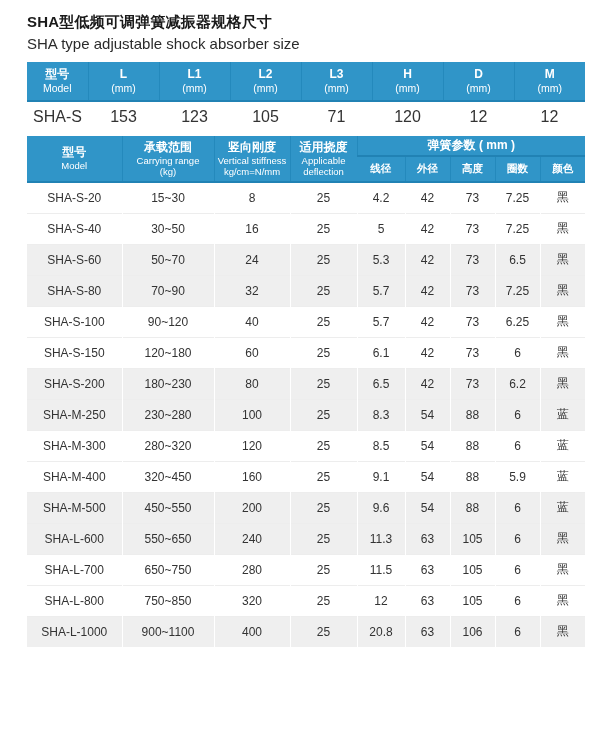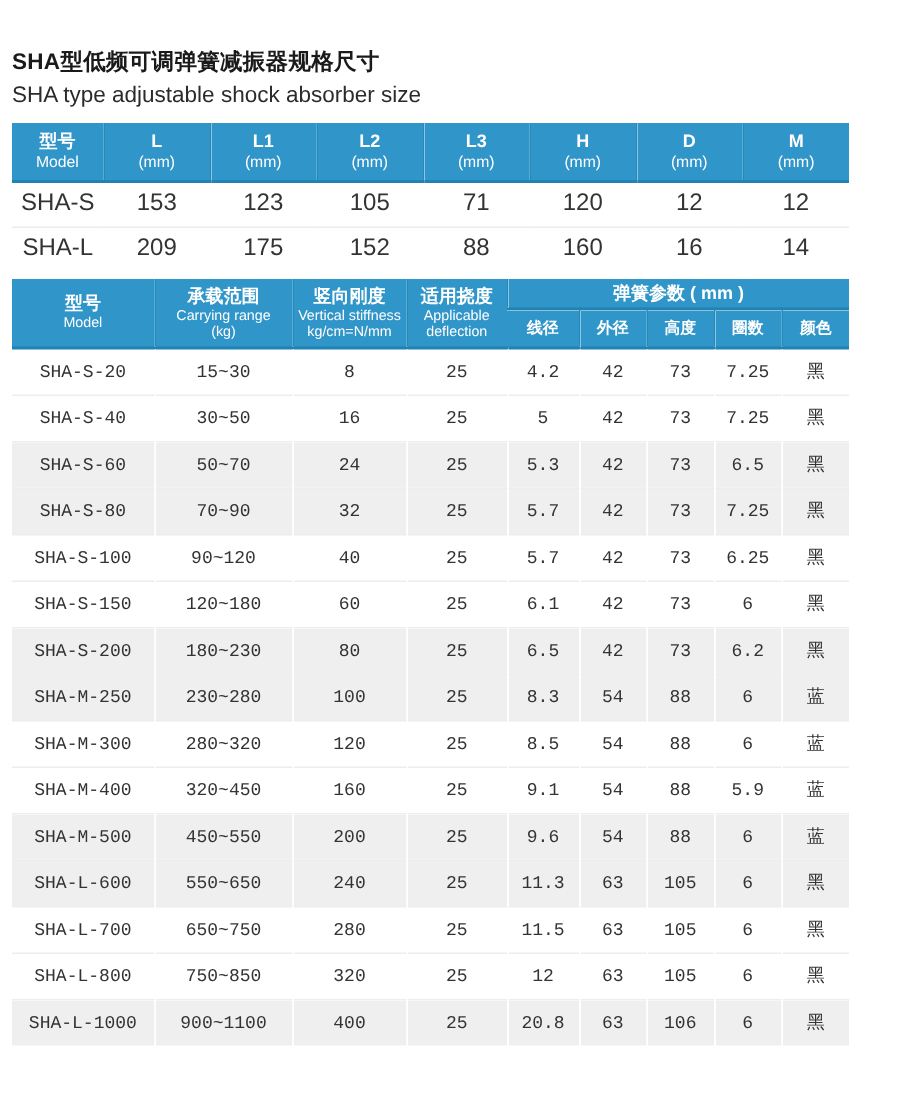--- a/index.html
+++ b/index.html
@@ -3,21 +3,21 @@
 <meta charset="utf-8">
 <style>
   * { margin: 0; padding: 0; box-sizing: border-box; }
   html, body { background: #ffffff; }
   body {
     width: 600px; height: 736px;
     font-family: "Liberation Sans", "DejaVu Sans", sans-serif;
     color: #333;
     overflow: hidden;
   }
-  .page { padding: 13px 20px 0 8px; width: 600px; margin-top: 20px; }
+  .page { padding: 13px 20px 0 27px; width: 600px; }
 
   .title {
     font-size: 15px; font-weight: bold; color: #1a1a1a;
     line-height: 18px; letter-spacing: 0.2px;
   }
   .subtitle {
     font-size: 15px; font-weight: normal; color: #2b2b2b;
     line-height: 18px; margin-top: 4px;
   }
 
@@ -50,21 +50,21 @@
   .param-table thead th.spring { border-left: 1px solid #2489bc; }
   .param-table thead .en { font-size: 9.5px; font-weight: normal; display: block; line-height: 11px; }
   .param-table thead .zh { display: block; margin-bottom: 1px; }
   .param-table thead th.spring { height: 20px; font-size: 12px; }
   .param-table thead tr.subrow th {
     height: 26px; font-size: 10.5px;
     border-top: 1px solid #2489bc;
   }
   .param-table thead tr.subrow th + th { border-left: 1px solid #2489bc; }
 
-  .param-table tbody tr { height: 31px; font-family: Liberation Mono, monospace; }
+  .param-table tbody tr { height: 31px; }
   .param-table tbody td { font-size: 12px; color: #333; }
   .param-table tbody tr + tr td { border-top: 1px solid #ededed; }
   .param-table tbody td + td { border-left: 1px solid #ffffff; }
   .param-table tbody tr.shaded td { background: #efefef; }
 </style>
 </head>
 <body>
 
 <div class="page">
 
@@ -121,30 +121,20 @@
     <tbody>
         <tr>
           <td>SHA-S</td>
           <td>153</td>
           <td>123</td>
           <td>105</td>
           <td>71</td>
           <td>120</td>
           <td>12</td>
           <td>12</td>
-        </tr>
-        <tr>
-          <td>SHA-L</td>
-          <td>209</td>
-          <td>175</td>
-          <td>152</td>
-          <td>88</td>
-          <td>160</td>
-          <td>16</td>
-          <td>14</td>
         </tr>
       </tbody>
   </table>
 
   <table class="param-table">
     <colgroup>
       <col style="width:95px">
         <col style="width:92px">
         <col style="width:76px">
       <col style="width:67px">

